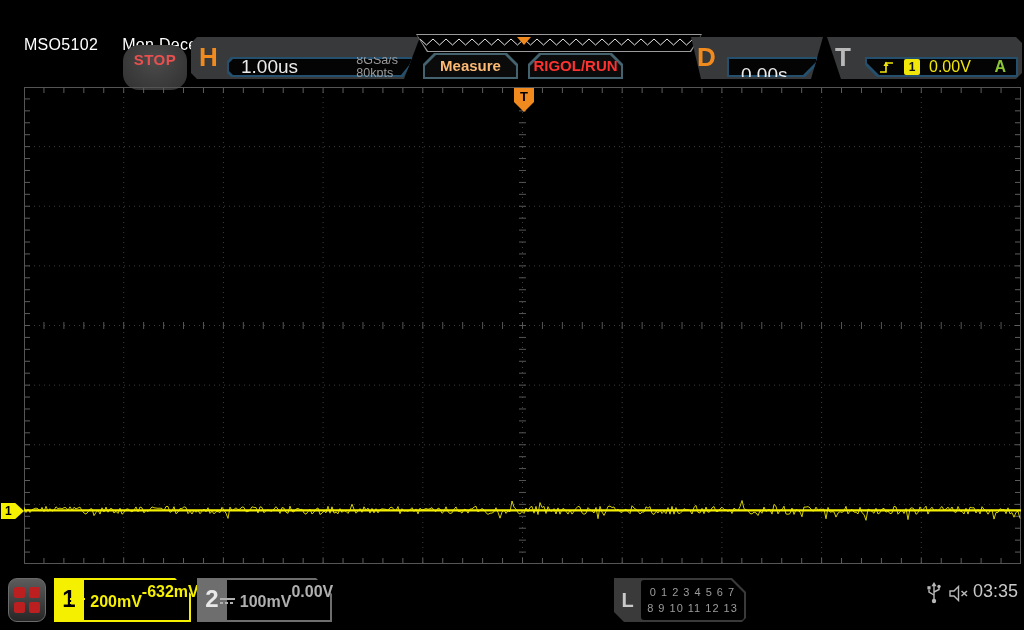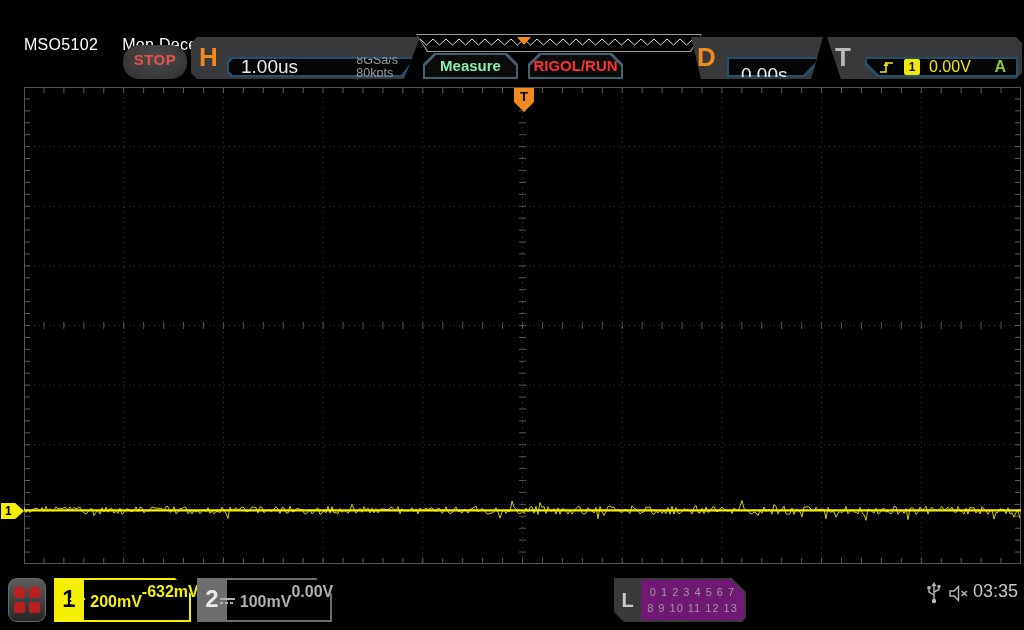--- a/index.html
+++ b/index.html
@@ -16,21 +16,21 @@
     letter-spacing: .3px; white-space: pre;
   }
   .titlebar .model { margin-right: 24px; }
   
   .logo {
     position: absolute; left: 6px; top: 40px;
     font-family: "Liberation Serif", serif; font-weight: 900;
     font-size: 33px; color: #f0e10a; letter-spacing: 0px;
   }
   .stopbadge {
-    position: absolute; left: 123px; top: 45px; width: 64px; height: 34px;
+    position: absolute; left: 123px; top: 45px; width: 64px; height: 45px;
     background: radial-gradient(ellipse at 50% 35%, #4b4b4b, #303030);
     border-radius: 16px; text-align: center; line-height: 30px;
     color: #e85050; font-weight: bold; font-size: 15px; letter-spacing: .5px;
   }
   .hgroup { position: absolute; background: #37393b; }
   .cp-hgrp  { clip-path: polygon(6px 0, 100% 0, calc(100% - 16px) 100%, 6px 100%, 0 calc(100% - 6px), 0 6px); }
   .cp-dgrp  { clip-path: polygon(2px 0, 100% 0, calc(100% - 12px) 100%, 12px 100%); }
   .cp-tgrp  { clip-path: polygon(0 0, calc(100% - 6px) 0, 100% 6px, 100% calc(100% - 6px), calc(100% - 6px) 100%, 14px 100%); }
   .glabel {
     position: absolute; left: 8px; top: 0; height: 100%;
@@ -68,21 +68,21 @@
   .cp-par { clip-path: polygon(0 0, 100% 0, calc(100% - 11px) 100%, 11px 100%); }
   .preview-inner { position: absolute; inset: 1px; background: #000; }
   
   .hbtn { position: absolute; width: 95px; height: 26px; background: #45626f; }
   .cp-btn { clip-path: polygon(11px 0, calc(100% - 11px) 0, 100% 11px, 100% 100%, 0 100%, 0 11px); }
   .hbtn .inner { position: absolute; inset: 2px; background: #0b0b0b; }
   .hbtn .lbl {
     position: absolute; inset: 0; text-align: center; line-height: 26px;
     font-size: 15px; font-weight: bold;
   }
-  .lbl-measure { color: #86efac; }
+  .lbl-measure { color: #fdba74; }
   .lbl-stoprun { color: #ff3232; font-size: 14px; }
   
   .grat-wrap { position: absolute; left: 24px; top: 87px; width: 997px; height: 477px; }
   .trig-marker {
     position: absolute; left: 514px; top: 88px; width: 20px; height: 24px;
     background: #f08a1e;
     clip-path: polygon(0 0, 100% 0, 100% 58%, 50% 100%, 0 58%);
     color: #000; font-weight: bold; font-size: 13px; text-align: center; line-height: 17px;
   }
   .ch1-tag {
@@ -130,21 +130,21 @@
     position: absolute; left: 614px; top: 8px; width: 132px; height: 44px;
     background: #3a3a3a;
     clip-path: polygon(0 0, calc(100% - 14px) 0, 100% 14px, 100% calc(100% - 4px), calc(100% - 4px) 100%, 10px 100%, 0 calc(100% - 10px));
   }
   .lblock .llabel {
     position: absolute; left: 0; top: 0; width: 27px; height: 100%;
     color: #c9c9c9; font-size: 20px; font-weight: bold; text-align: center; line-height: 44px;
   }
   .lblock .ldigits {
     position: absolute; left: 27px; top: 2px; right: 2px; bottom: 2px;
-    background: #701a75; border-radius: 3px;
+    background: #000000; border-radius: 3px;
     color: #9c9c9c; font-size: 11px; line-height: 16px; letter-spacing: 1px;
     text-align: center; padding-top: 4px;
     clip-path: polygon(0 0, calc(100% - 13px) 0, 100% 13px, 100% 100%, 0 100%);
   }
   .usb-icon { position: absolute; left: 926px; top: 11px; }
   .spk-icon { position: absolute; left: 948px; top: 15px; }
   .clock {
     position: absolute; right: 6px; top: 11px; color: #c8c8c8; font-size: 18px; text-align: right;
   }
 </style>

